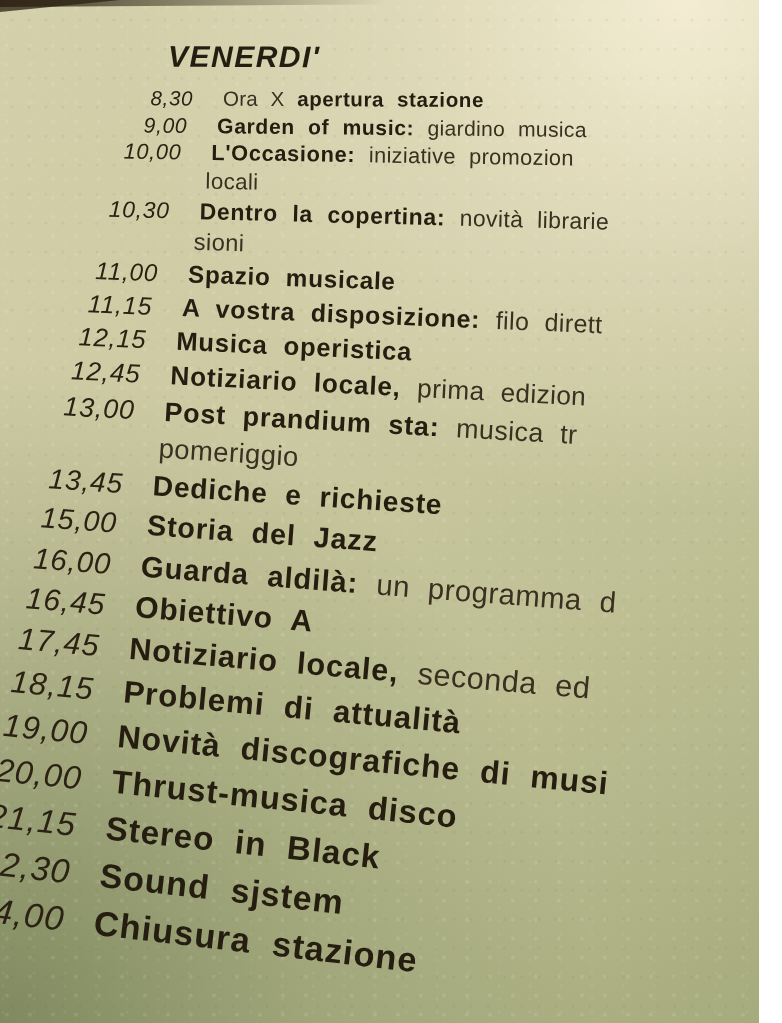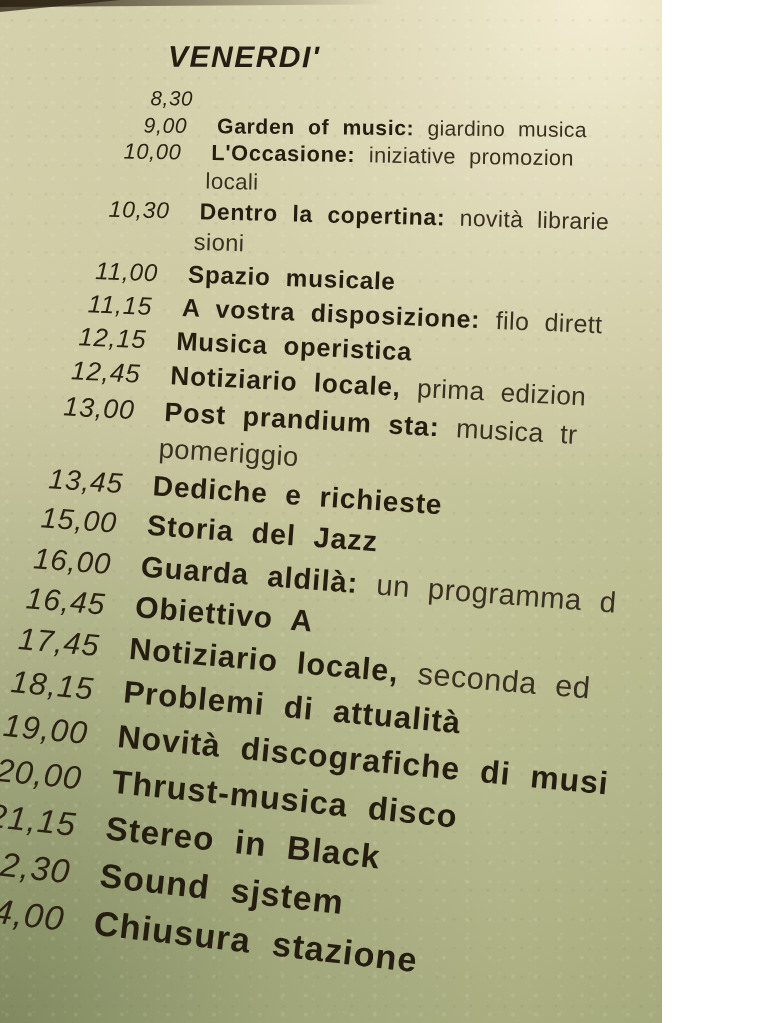--- a/index.html
+++ b/index.html
@@ -5,21 +5,21 @@
   html, body {
     margin: 0;
     padding: 0;
     width: 782px;
     height: 1023px;
     overflow: hidden;
     font-family: "Liberation Sans", sans-serif;
   }
   .page {
     position: relative;
-    width: 662px;
+    width: 759px;
     height: 1023px;
     overflow: hidden;
     
     background:
       radial-gradient(120% 80% at 90% 0%, rgba(245,238,214,0.95) 0%, rgba(231,224,194,0.55) 32%, rgba(0,0,0,0) 62%),
       radial-gradient(115% 95% at 0% 100%, rgba(113,124,83,0.80) 0%, rgba(138,147,103,0.42) 38%, rgba(0,0,0,0) 68%),
       linear-gradient(152deg, #d4d0ab 0%, #cdcaa3 38%, #bdbf93 68%, #a6ab7e 100%);
   }
   
   .grain {
@@ -100,20 +100,21 @@
   <div class="photo-edge-top"></div>
   <div class="photo-edge-corner"></div>
 
   <div class="header">
     <span class="title">VENERDI'</span>
   </div>
 
   <div class="rows" id="rows">
       <div class="row" style="font-size: 20.5px; transform: translateX(0px) rotate(0.3deg); margin-bottom: 1px;">
         <span class="time">8,30</span>
+        <span class="text"><span class="seg">Ora X </span><span class="seg bold">apertura stazione</span></span>
       </div>
       <div class="row" style="font-size: 21.1px; transform: translateX(-5.8px) rotate(0.59deg); margin-bottom: 1.3px;">
         <span class="time">9,00</span>
         <span class="text"><span class="seg bold">Garden of music: </span><span class="seg">giardino musica</span></span>
       </div>
       <div class="row" style="font-size: 21.8px; transform: translateX(-11.6px) rotate(0.88deg); margin-bottom: 1.5px;">
         <span class="time">10,00</span>
         <span class="text"><span class="seg bold">L'Occasione: </span><span class="seg">iniziative promozion</span></span>
       </div>
       <div class="row" style="font-size: 22.4px; transform: translateX(-17.5px) rotate(1.17deg); margin-bottom: 1.8px;">

